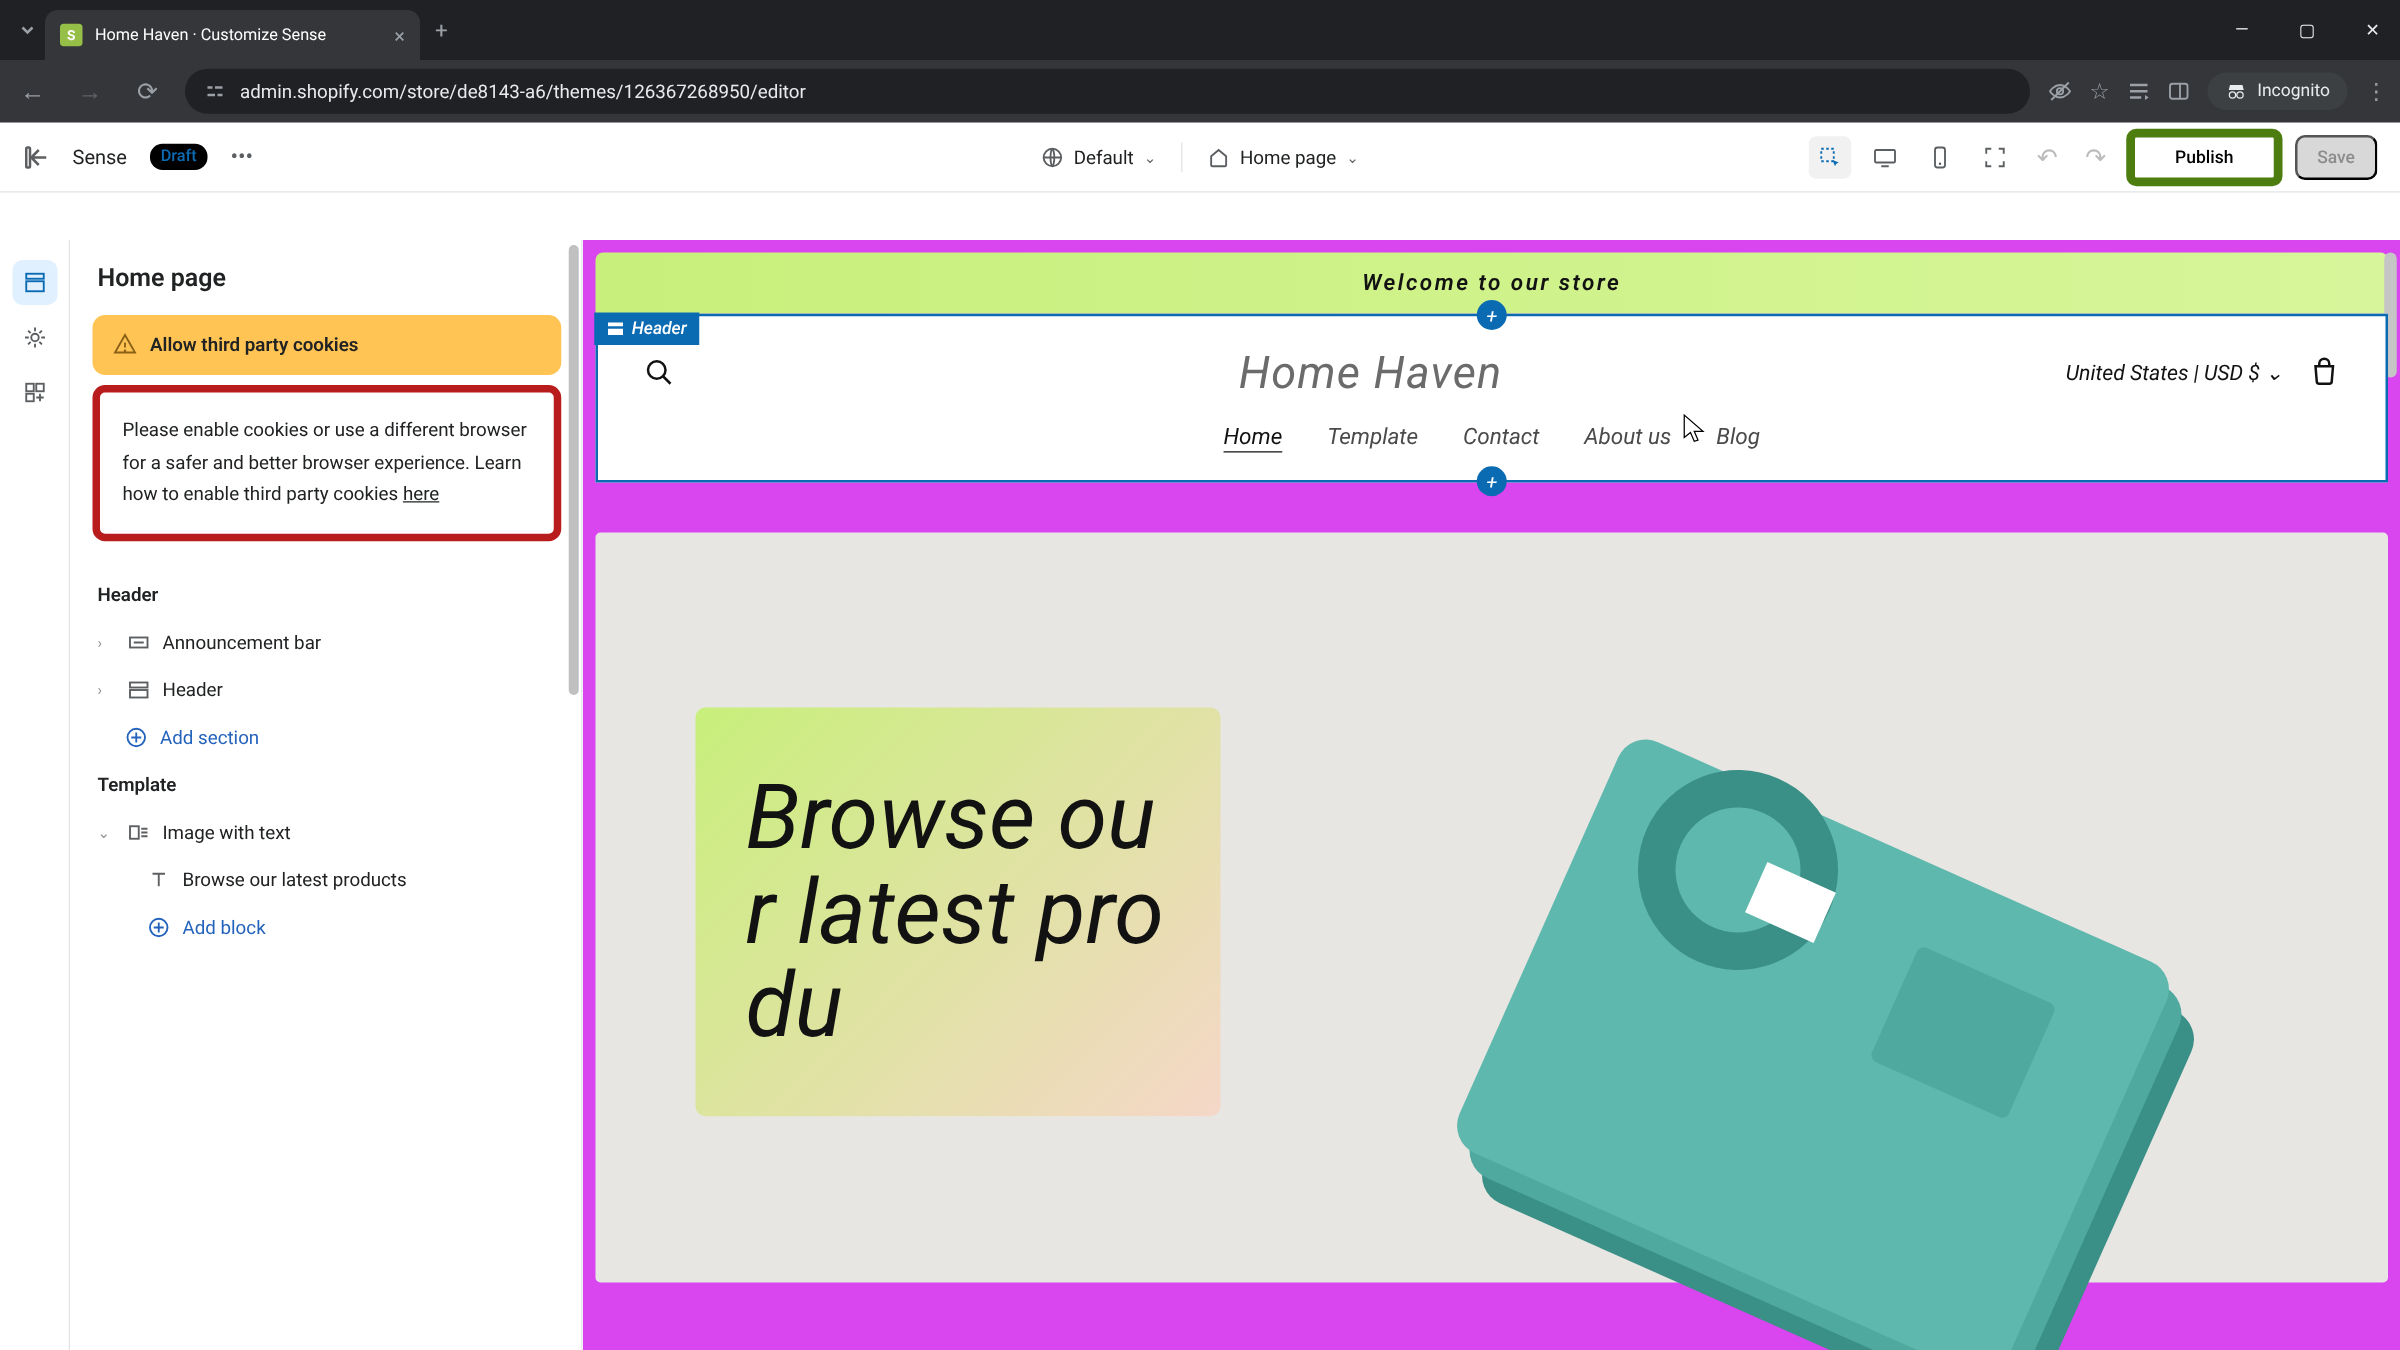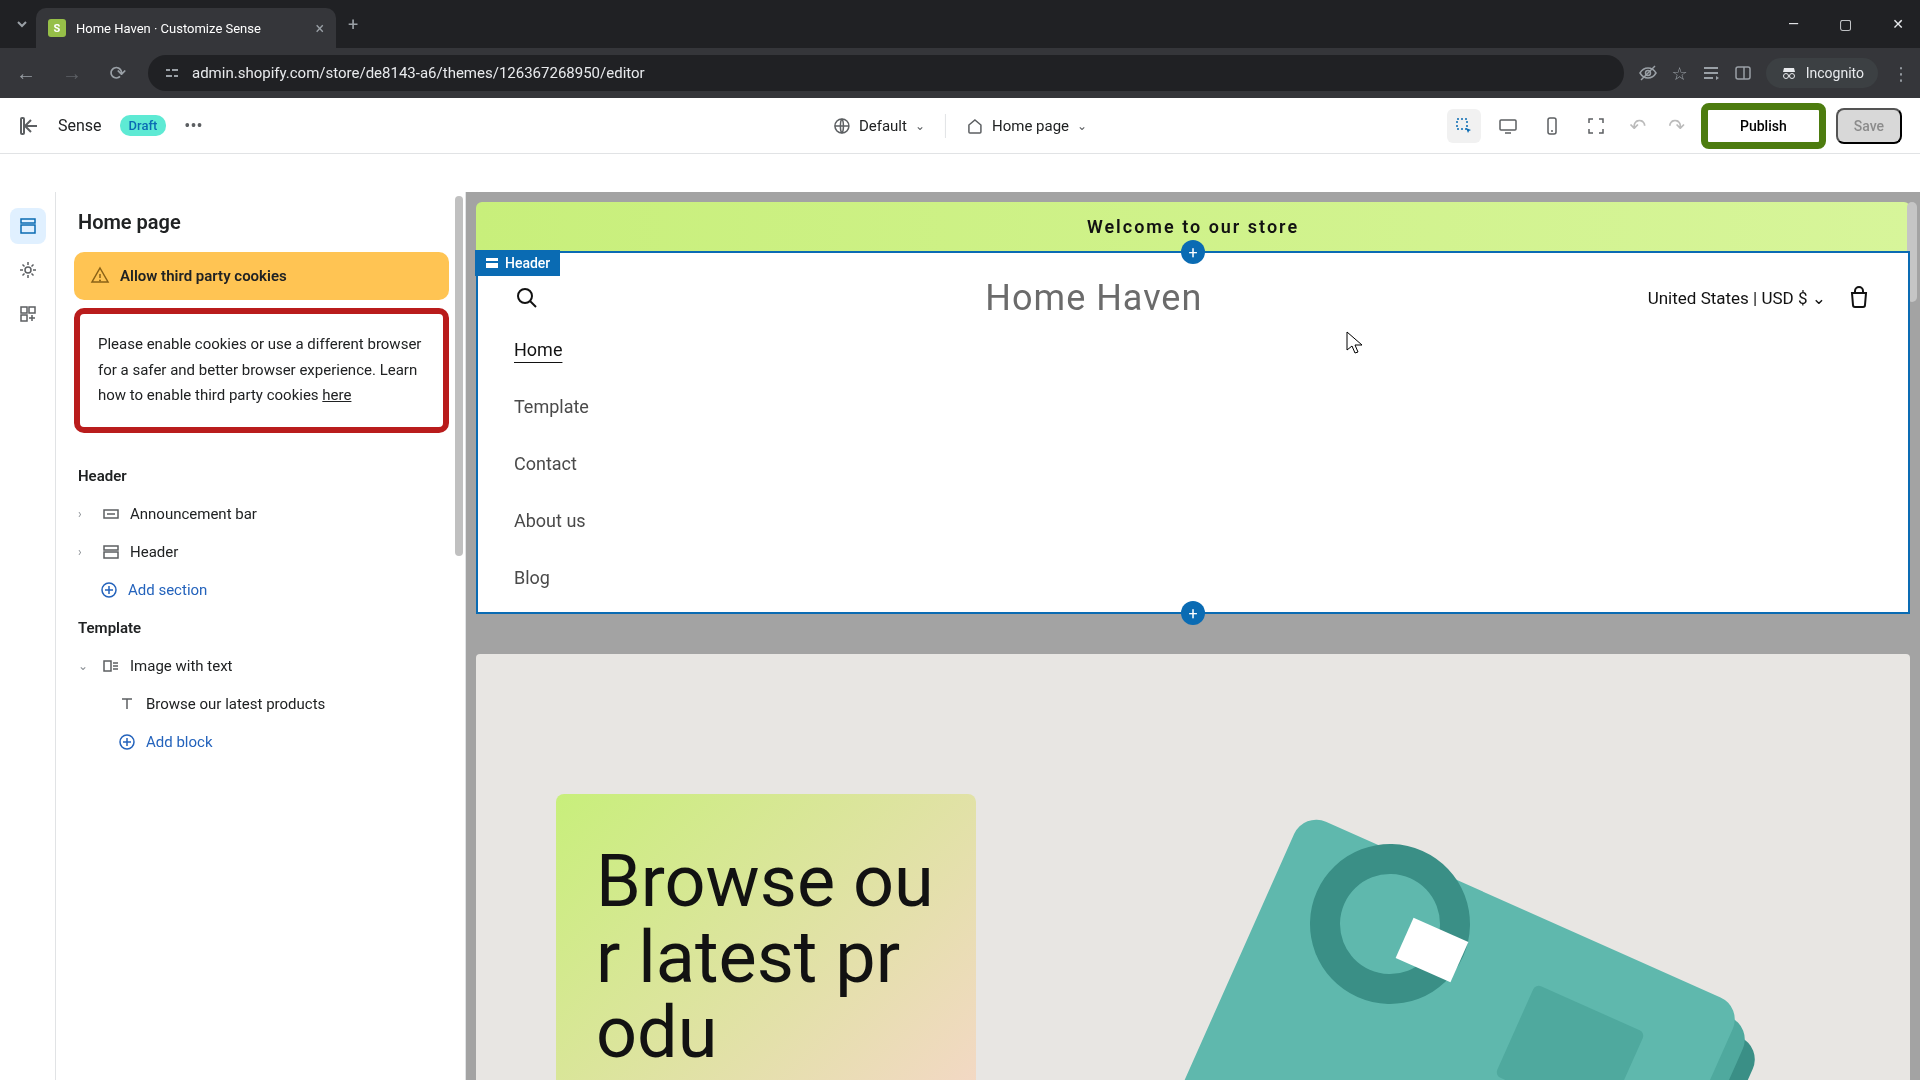--- a/index.html
+++ b/index.html
@@ -22,21 +22,21 @@
 .url-bar { flex:1; background:#202124; border-radius:20px; height:36px; display:flex; align-items:center; padding:0 16px; gap:12px; color:#e8eaed; font-size:15px; }
 .url-icon { color:#9aa0a6; }
 .tool-icon { color:#9aa0a6; font-size:18px; cursor:pointer; }
 .incognito { background:#3c4043; border-radius:18px; padding:6px 14px; display:flex; align-items:center; gap:8px; color:#e8eaed; font-size:14px; }
 
 
 .app { position:absolute; top:98px; left:0; right:0; bottom:0; background:#fff; color:#202223; display:flex; flex-direction:column;gap:38px; }
 .app-top { height:56px; border-bottom:1px solid #e1e3e5; display:flex; align-items:center; padding:0 18px; gap:18px; }
 .exit-btn { cursor:pointer; color:#5c5f62; }
 .theme-name { font-size:16px; color:#202223; }
-.draft-badge { background:#5eead4; color:#0a6bb3; font-size:13px; padding:3px 9px; border-radius:10px; font-weight:500; }
+.draft-badge { background:#000000; color:#0a6bb3; font-size:13px; padding:3px 9px; border-radius:10px; font-weight:500; }
 .dots { color:#5c5f62; cursor:pointer; font-size:18px; }
 .center-group { position:absolute; left:50%; transform:translateX(-50%); display:flex; align-items:center; gap:20px; }
 .sel-btn { display:flex; align-items:center; gap:8px; color:#202223; font-size:15px; cursor:pointer; }
 .chev { font-size:12px; color:#5c5f62; }
 .vdiv { width:1px; height:24px; background:#e1e3e5; }
 .right-group { margin-left:auto; display:flex; align-items:center; gap:10px; }
 .device-btn { width:34px; height:34px; display:flex; align-items:center; justify-content:center; cursor:pointer; color:#5c5f62; border-radius:6px; }
 .device-btn.active { background:#f1f1f1; }
 .hist-btn { color:#bbb; font-size:20px; padding:0 6px; }
 .publish-btn { background:#fff; border:7px solid #4d7c0f; border-radius:8px; padding:8px 32px; font-size:14px; cursor:pointer; font-weight:500; }
@@ -54,35 +54,35 @@
 .cookie-detail a { color:#202223; text-decoration:underline; }
 .section-h { font-size:15px; font-weight:600; padding:10px 4px; }
 .tree-row { display:flex; align-items:center; gap:10px; padding:10px 4px; font-size:15px; cursor:pointer; border-radius:6px; }
 .tree-caret { color:#8c9196; font-size:12px; width:14px; }
 .tree-icon { color:#5c5f62; }
 .add-link { color:#2463bc; display:flex; align-items:center; gap:10px; padding:10px 4px; font-size:15px; cursor:pointer; }
 .indent1 { padding-left:26px; }
 .indent2 { padding-left:44px; }
 .scroll-thumb { position:absolute; right:2px; top:4px; width:8px; height:360px; background:#c0c0c0; border-radius:4px; }
 
-.canvas-wrap { flex:1; background:#a3a3a3; position:relative; overflow:auto; padding:10px; }
+.canvas-wrap { flex:1; background:#d946ef; position:relative; overflow:auto; padding:10px;font-style:italic; }
 .canvas-scroll-thumb { position:absolute; right:3px; top:10px; width:10px; height:100px; background:#c5c5c5; border-radius:5px; }
 
 
 .announce { background:linear-gradient(90deg,#c8ef7b,#d7f59a); text-align:center; padding:14px; font-size:18px; font-weight:600; letter-spacing:2px; color:#121212; border-radius:6px 6px 0 0; }
 .hdr-wrap { position:relative; }
 .hdr-label { position:absolute; top:-1px; left:-1px; background:#0a6bb3; color:#fff; font-size:14px; padding:5px 10px; display:flex; align-items:center; gap:6px; z-index:3; font-weight:500; }
 .store-header { border:2px solid #0a6bb3; background:#fff; padding:24px 36px; position:relative; }
 .add-dot { position:absolute; left:50%; transform:translateX(-50%); width:24px; height:24px; background:#0a6bb3; color:#fff; border-radius:50%; display:flex; align-items:center; justify-content:center; font-size:16px; cursor:pointer; z-index:2; }
 .add-dot.top { top:-13px; }
 .add-dot.bot { bottom:-13px; }
 .hdr-row1 { display:flex; align-items:center; justify-content:space-between; }
 .store-title { font-size:36px; font-weight:400; color:#6b6b6b; letter-spacing:1px; }
 .hdr-right { display:flex; align-items:center; gap:20px; color:#121212; font-size:17px; }
-.hdr-nav { display:flex; justify-content:center; gap:36px; margin-top:20px; font-size:18px;flex-direction:column; }
+.hdr-nav { display:flex; justify-content:center; gap:36px; margin-top:20px; font-size:18px; }
 .hdr-nav span { color:#4a4a4a; cursor:pointer; }
 .hdr-nav span.on { text-decoration:underline; text-underline-offset:6px; color:#121212; }
 
 .hero { margin-top:40px; display:flex; gap:0; background:#e8e6e3; border-radius:4px; min-height:600px; position:relative; padding-left:80px; }
 .hero-card { background:linear-gradient(135deg,#c8ef7b,#f5d7c8); border-radius:8px; padding:50px 40px; width:420px; margin-top:140px; align-self:flex-start; }
 .hero-h { font-size:72px; font-weight:400; color:#121212; line-height:1.05; word-break:break-all; }
 .hero-img { flex:1; position:relative; }
 
 
 .shirt { position:absolute; right:120px; top:180px; width:620px; height:500px; }

